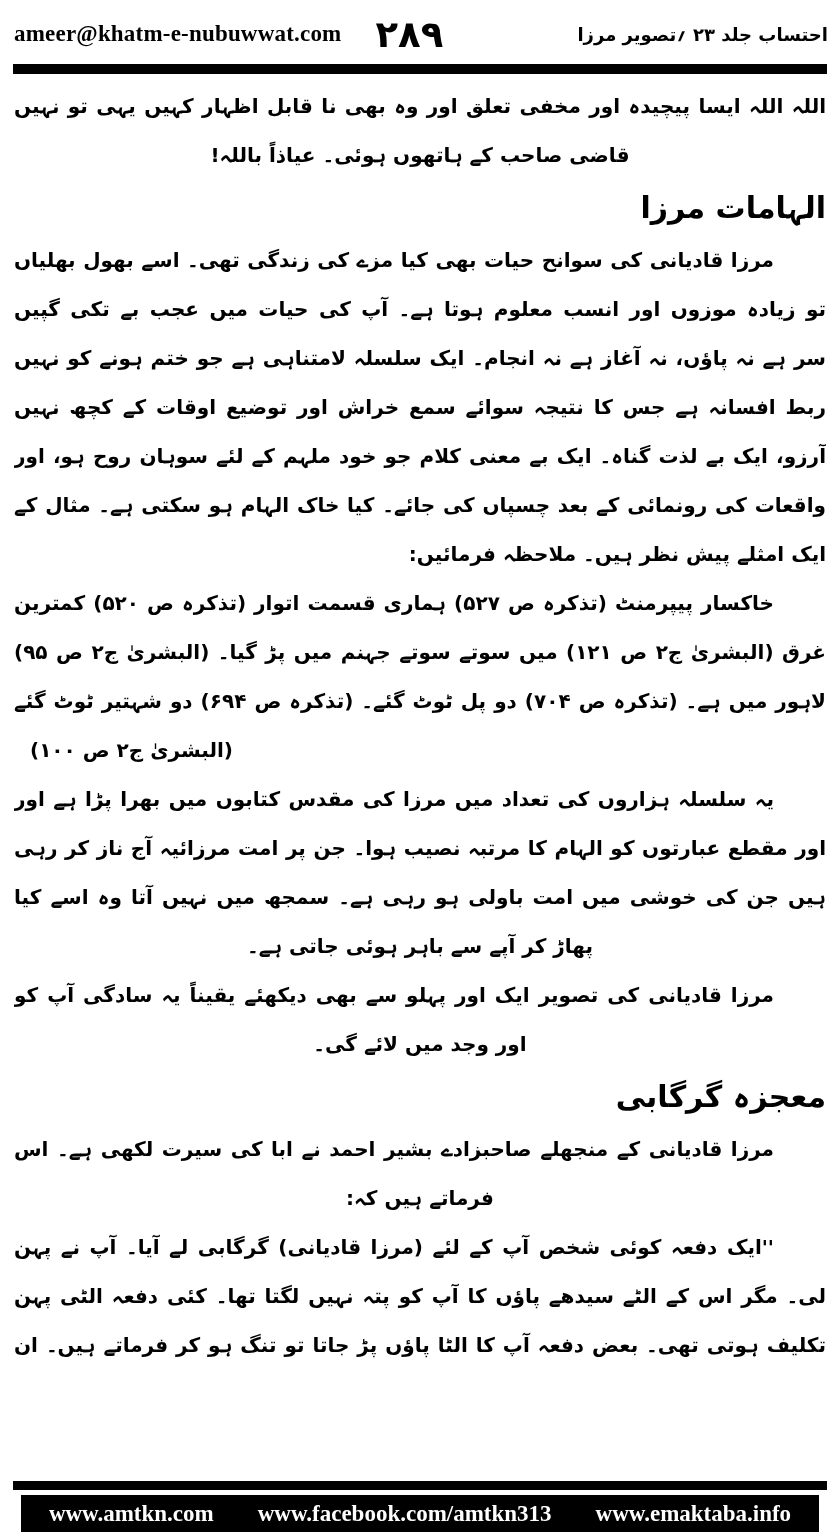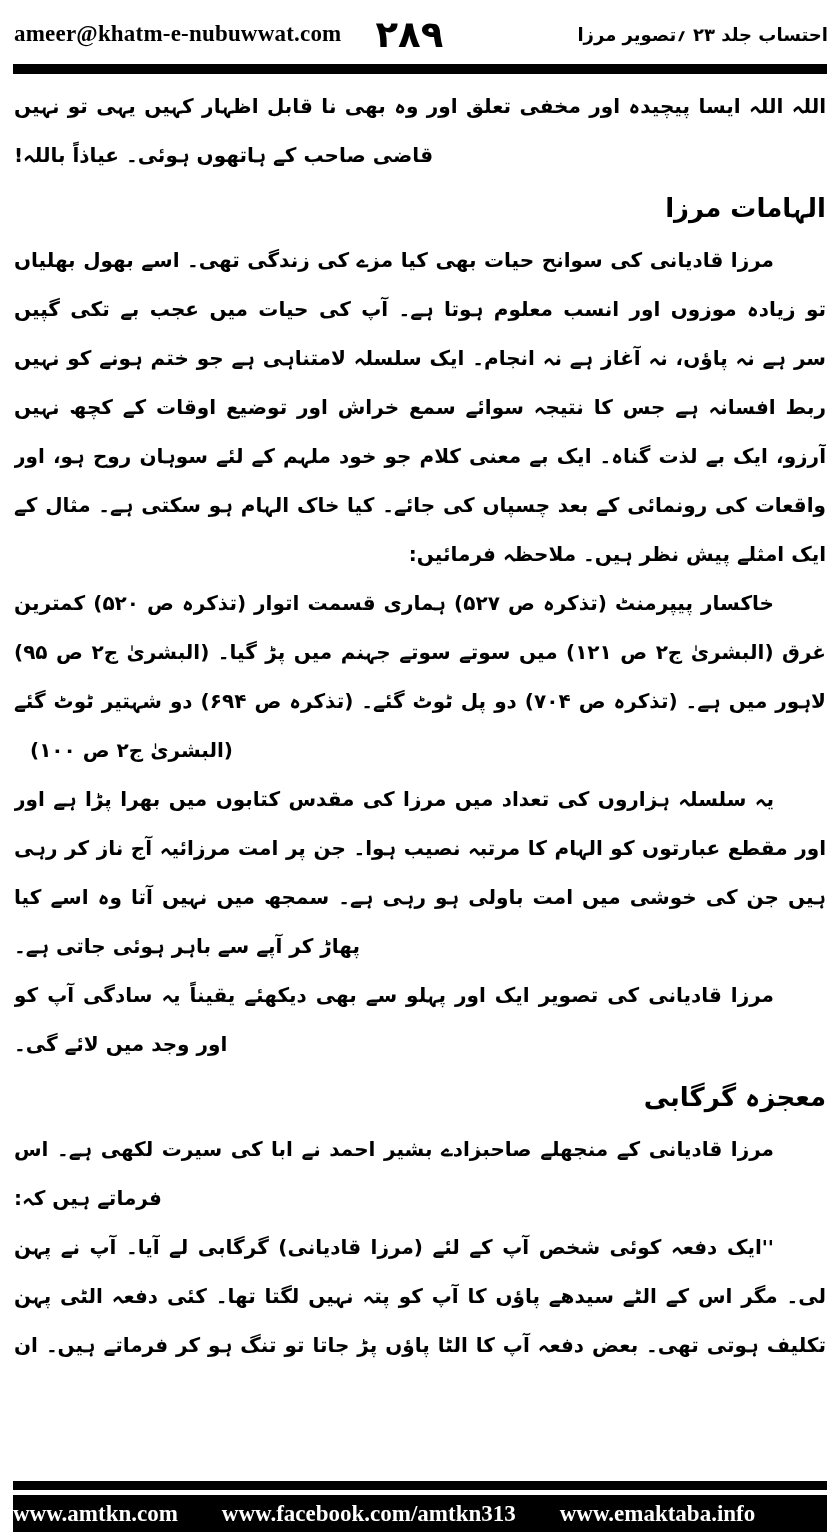--- a/index.html
+++ b/index.html
@@ -51,46 +51,46 @@
   }
   .line {
     font-weight: bold;
     font-size: 20px;
     height: 49px;
     line-height: 49px;
     overflow: hidden;
     white-space: normal;
   }
   .line.stretch { text-align: justify; text-align-last: justify; }
-  .line.center  { text-align: left; }
+  .line.center  { text-align: center; }
   .line.left    { text-align: left; padding-left: 16px; }
   .line.left-in { text-align: right; padding-left: 40px; }
   .line.indent  { padding-right: 52px; }
   .line.heading {
-    font-size: 26px;
+    font-size: 30px;
     height: 56px;
     line-height: 56px;
     text-align: right;
     text-align-last: right;
   }
   
   .footer { position: absolute; left: 0; right: 0; bottom: 8px; }
   .footer .thin-bar {
     height: 9px;
     background: #000;
     margin: 0 13px 5px 13px;
   }
   .footer .link-bar {
     height: 37px;
     background: #000;
-    margin: 0 13px;
+    margin: 0 21px;
     color: #fff;
     display: flex;
     align-items: center;
-    justify-content: flex-start;
+    justify-content: center;
     gap: 44px;
     direction: ltr;
     font-family: "Liberation Serif", serif;
     font-weight: bold;
     font-size: 23px;
   }
 </style>
 </head>
 <body>
 

